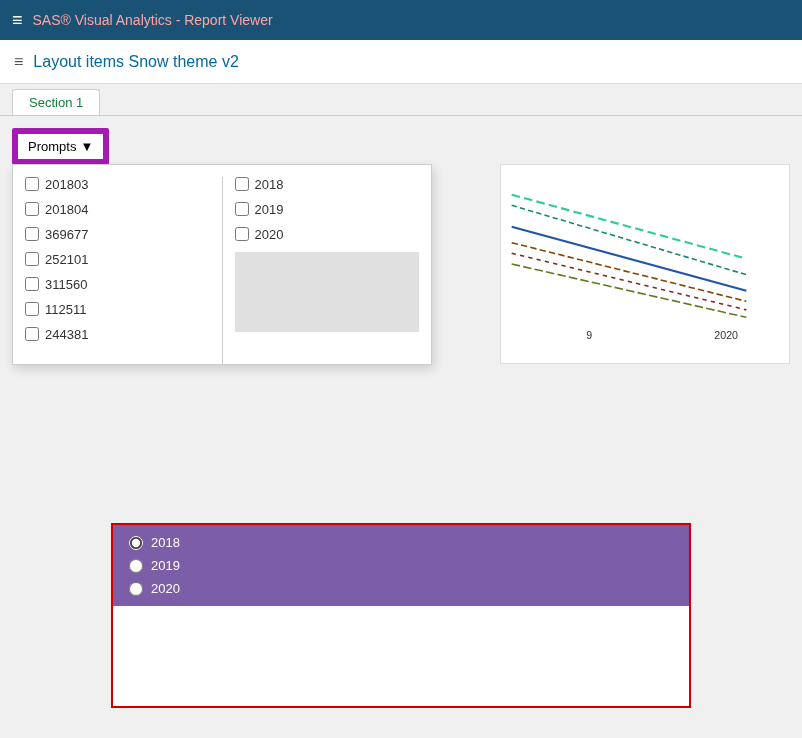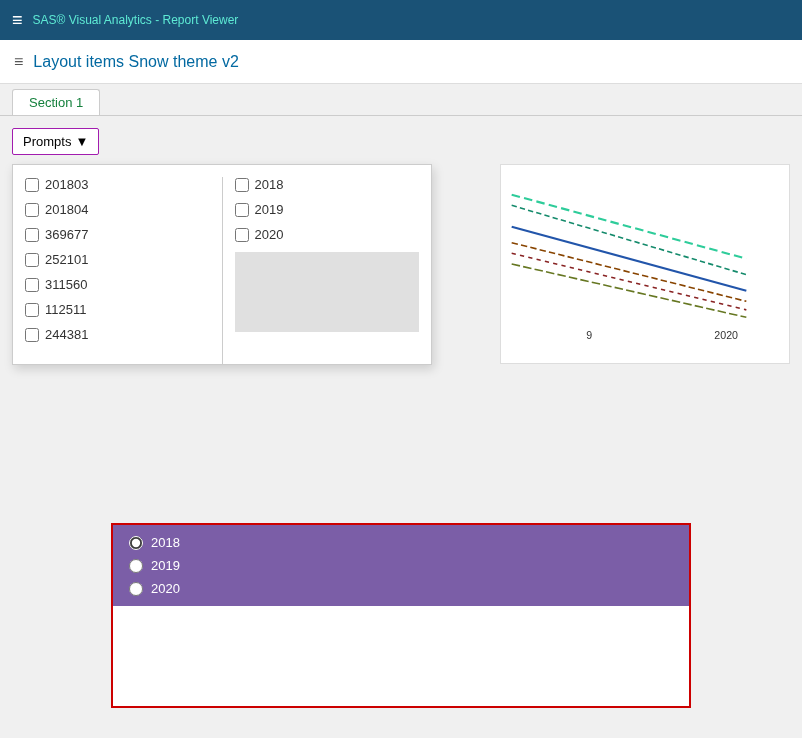--- a/index.html
+++ b/index.html
@@ -13,22 +13,22 @@
       align-items: center;
       padding: 0 12px;
       gap: 10px;
     }
     .top-bar-icon {
       color: white;
       font-size: 18px;
       cursor: pointer;
     }
     .top-bar-title {
-      color: #5eead4;
-      font-size: 12px;
+      color: #fca5a5;
+      font-size: 14px;
       font-weight: normal;
     }
 
     
     .sub-header {
       background: white;
       height: 44px;
       display: flex;
       align-items: center;
       padding: 0 14px;
@@ -68,21 +68,21 @@
     .main-content {
       background: #f0f0f0;
       padding: 12px;
       position: relative;
       height: calc(738px - 40px - 44px - 32px);
     }
 
     
     .prompts-btn {
       background: white;
-      border: 1px solid #a21caf;
+      border: 6px solid #a21caf;
       padding: 5px 10px;
       font-size: 13px;
       cursor: pointer;
       display: inline-flex;
       align-items: center;
       gap: 4px;
       border-radius: 2px;
       position: relative;
       z-index: 200;
     }
@@ -105,21 +105,20 @@
     }
     .dropdown-col {
       flex: 1;
       padding: 0 12px 12px 12px;
     }
     .dropdown-col:first-child {
       border-right: 1px solid #ccc;
     }
     .checkbox-item {
       display: flex;
-      align-items: center;
       gap: 6px;
       margin-bottom: 10px;
       font-size: 13px;
       color: #333;
     }
     .checkbox-item input[type="checkbox"] {
       width: 14px;
       height: 14px;
     }
 

